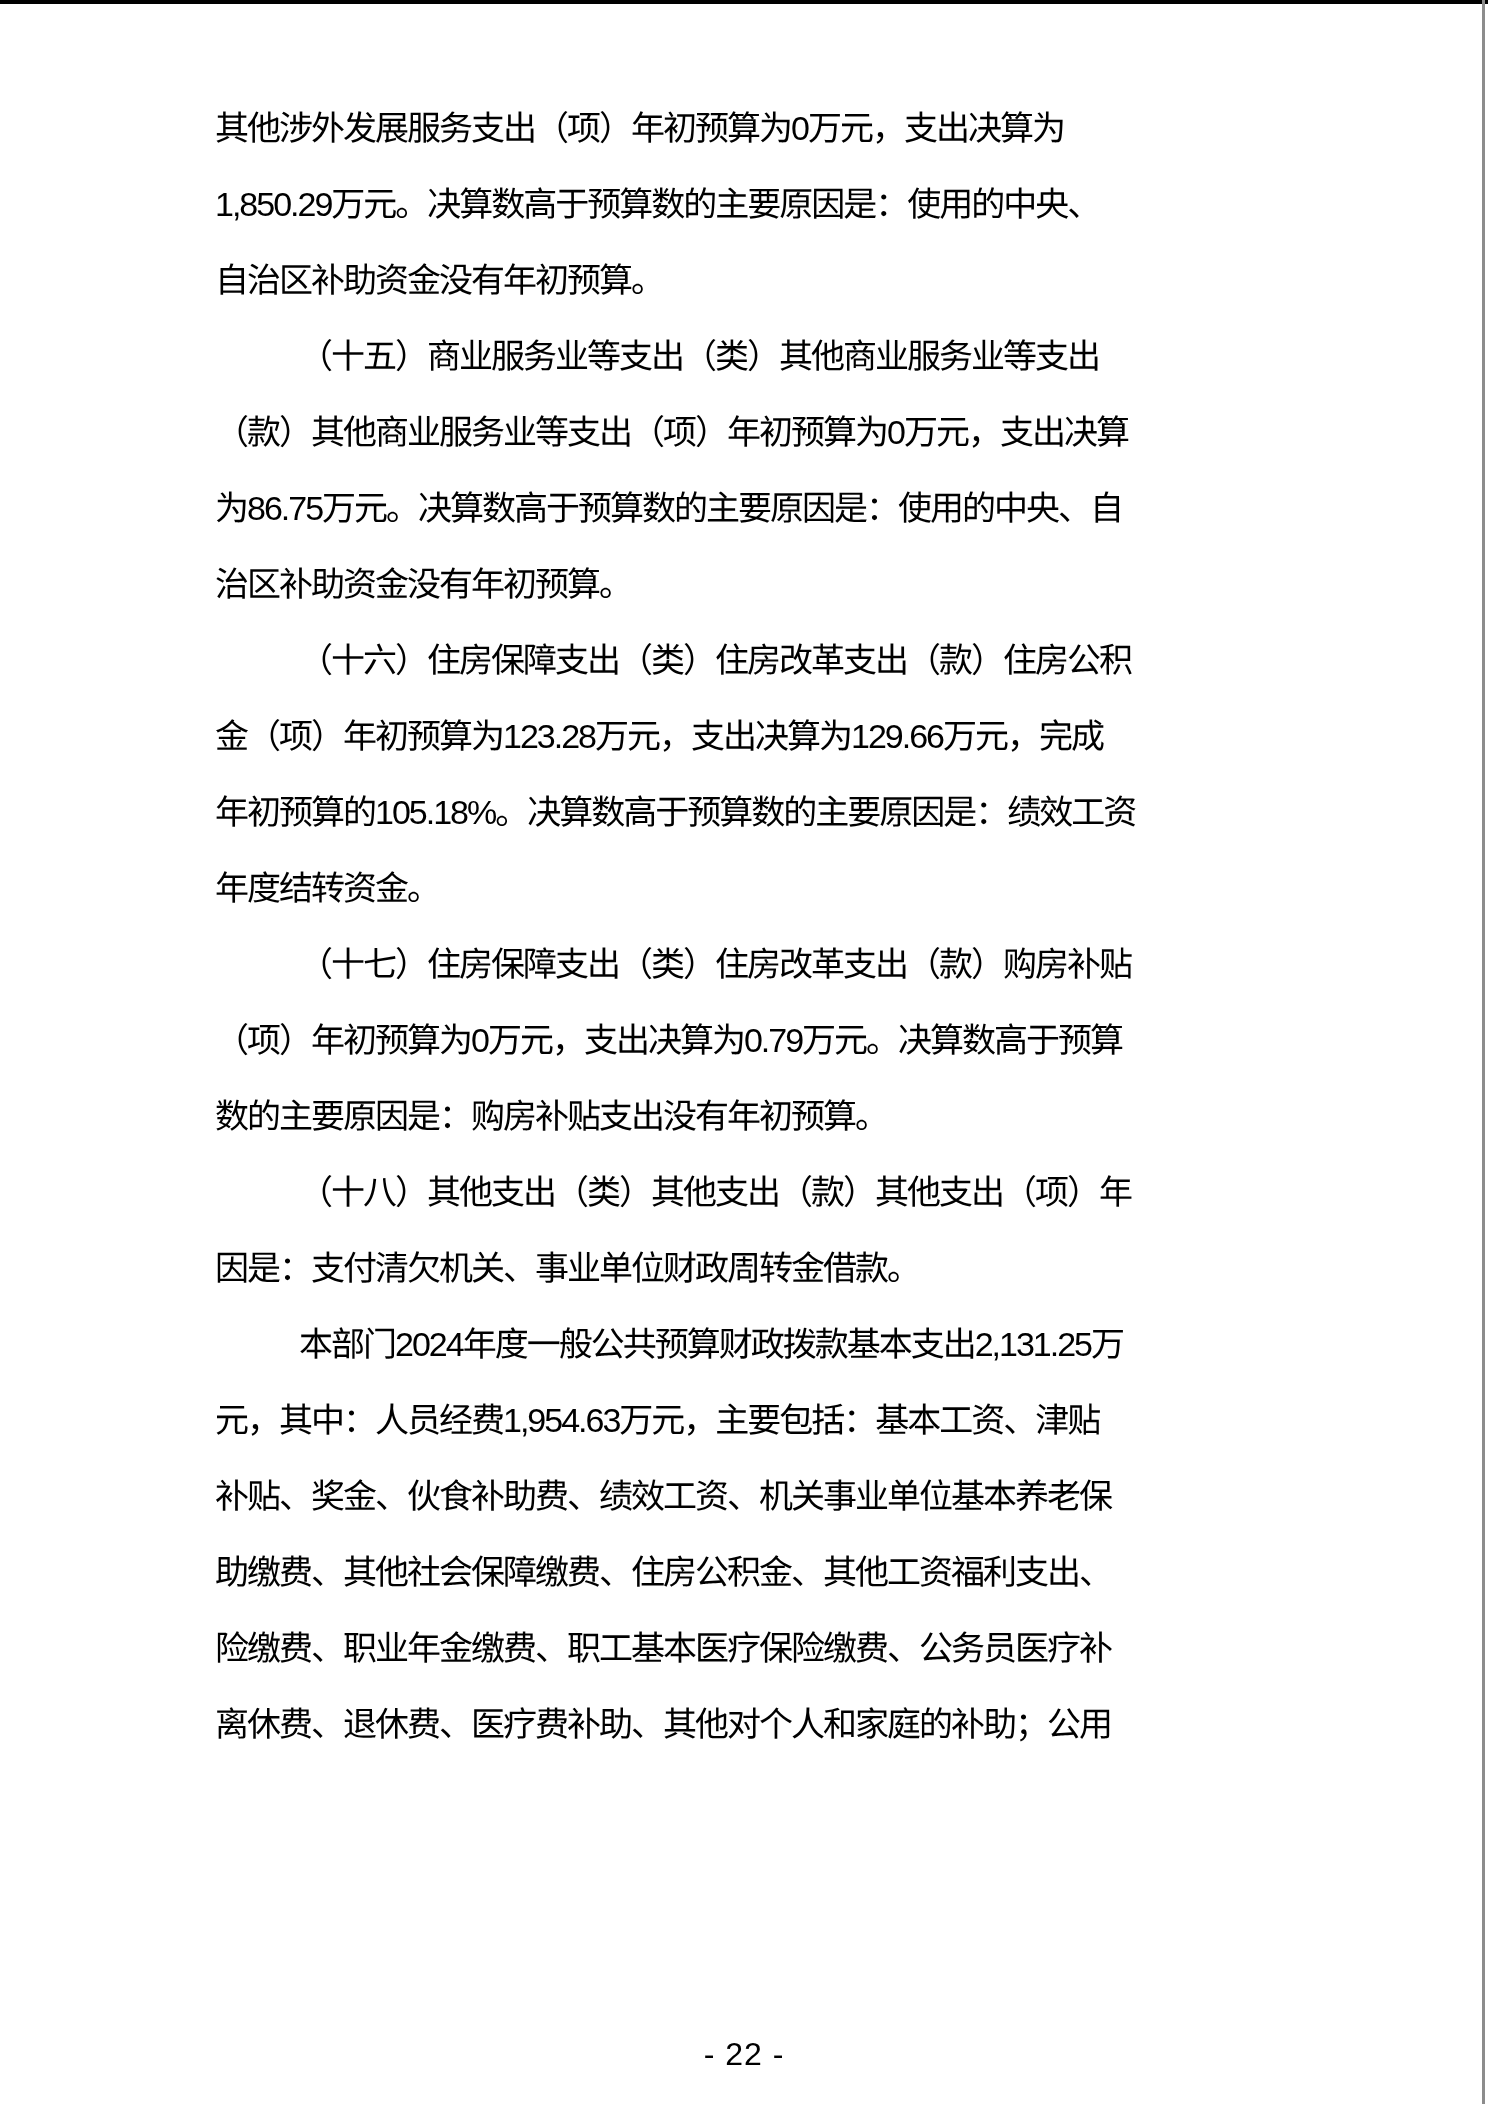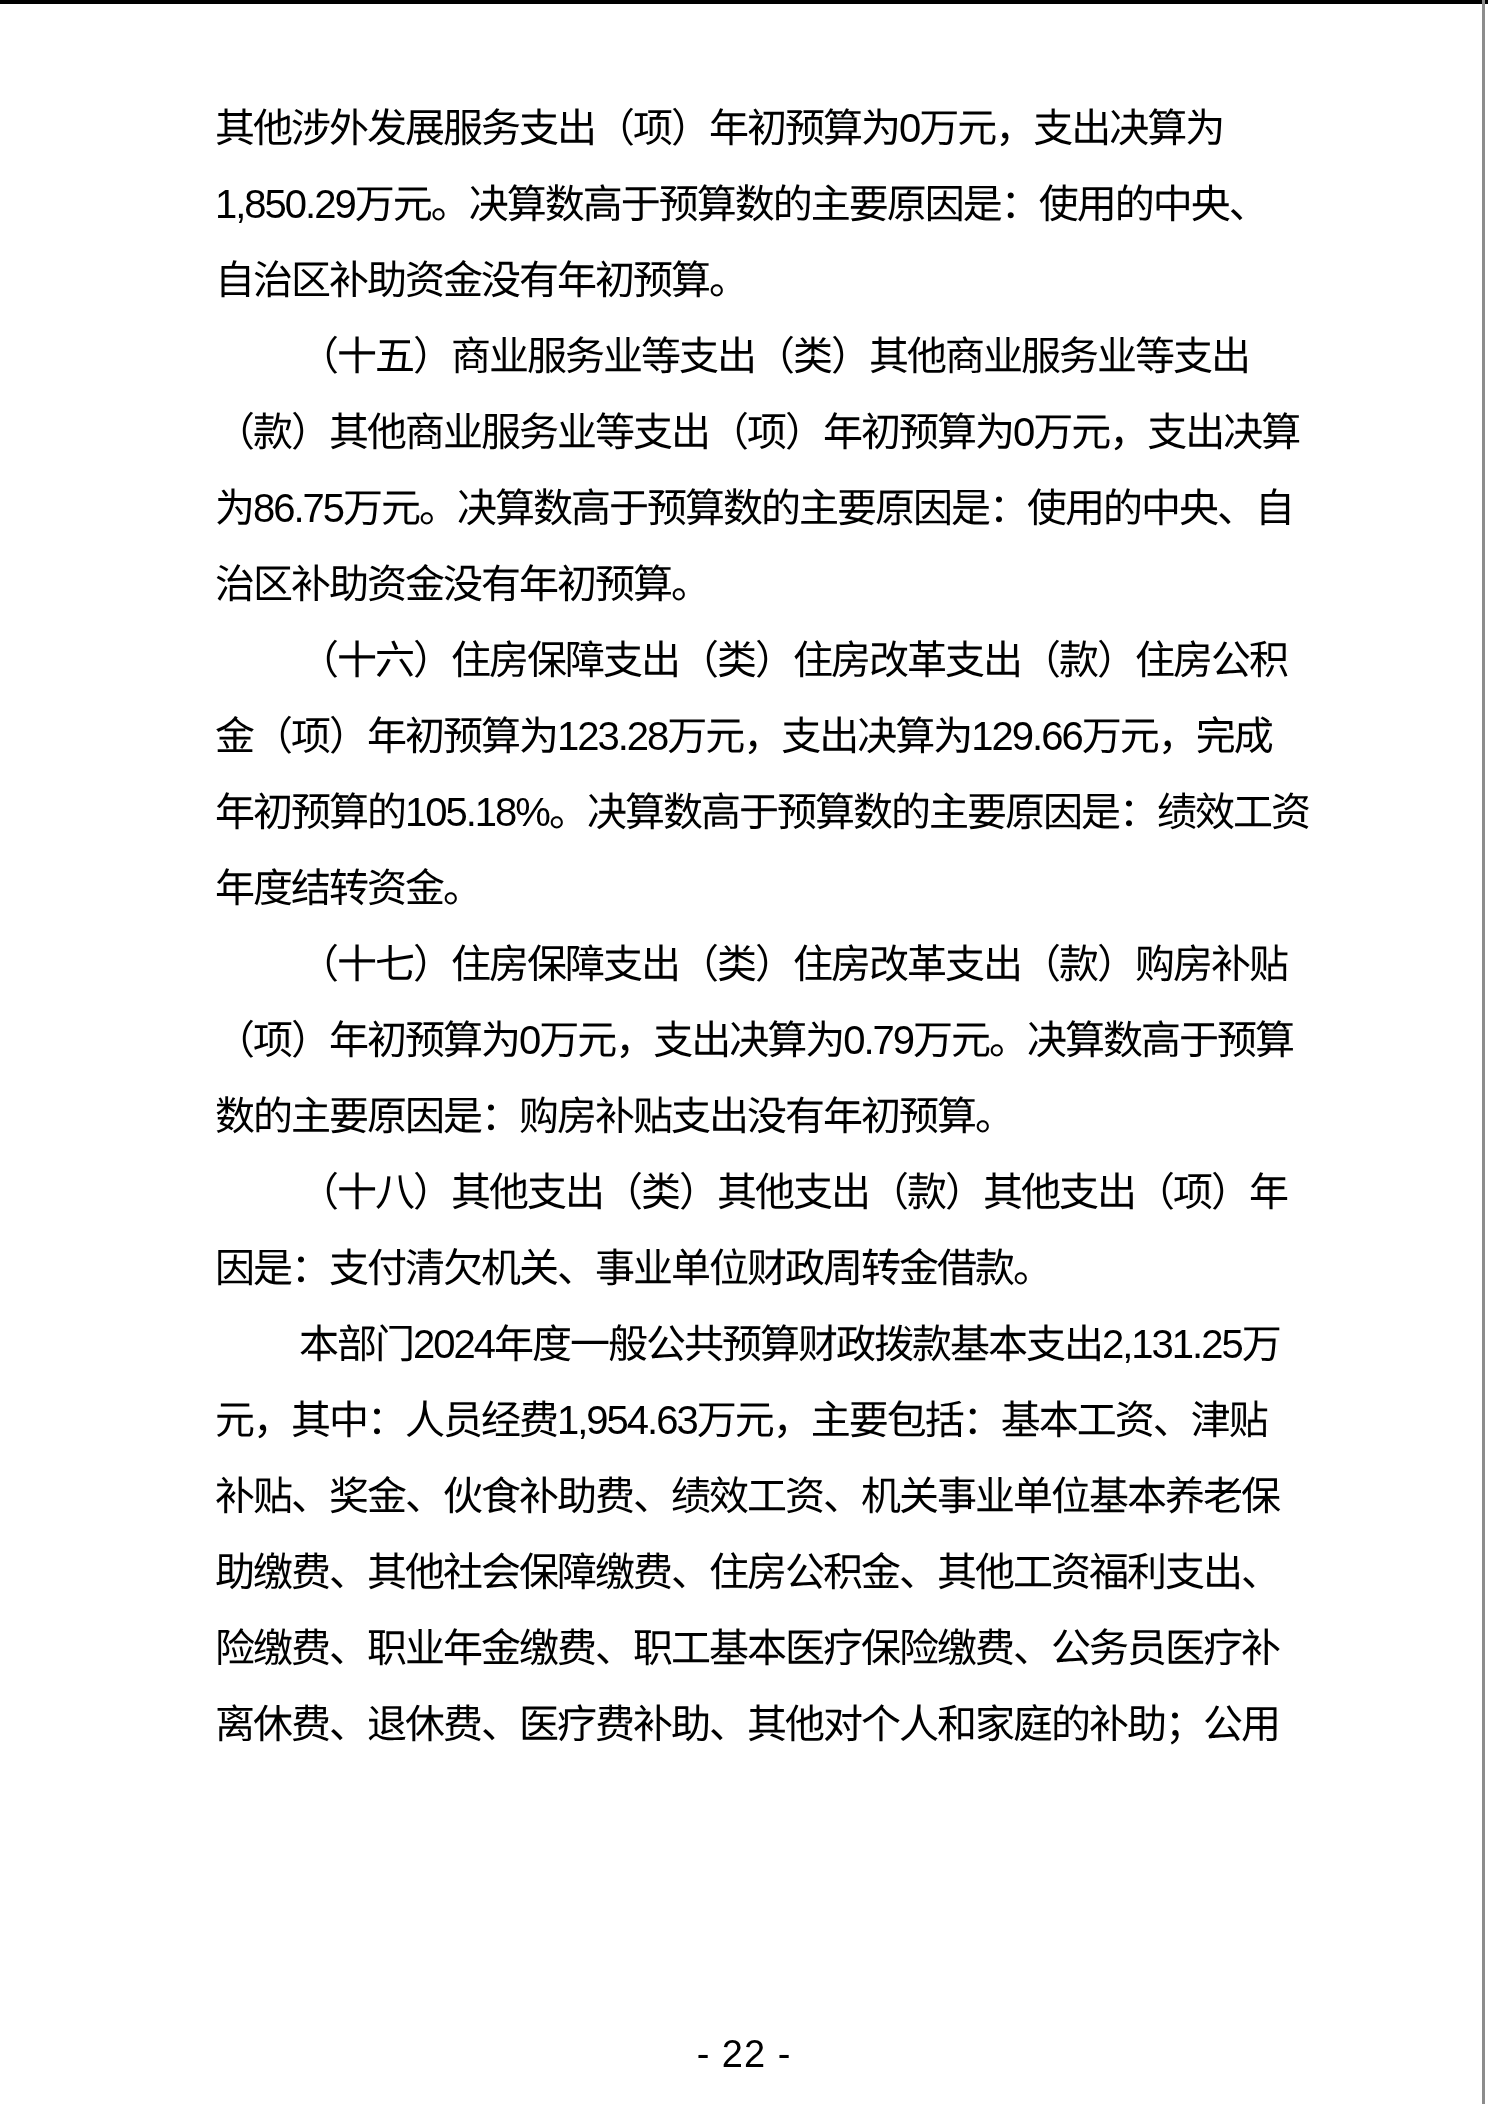--- a/index.html
+++ b/index.html
@@ -35,35 +35,35 @@
   .content {
     position: absolute;
     left: 215px;
     top: 90px;
     width: 1210px;
   }
   .para { margin: 0; padding: 0; }
   .line {
     height: 76px;
     line-height: 76px;
-    font-size: 40px;
+    font-size: 34px;
     letter-spacing: -2px;
     white-space: nowrap;
     font-weight: 400;
   }
   .line.first-indent { padding-left: 84px; }
   .heading-block { margin-top: 24px; margin-bottom: 41px; }
   .heading-block .line { font-weight: 700; }
   .footer {
     position: absolute;
     top: 2032px;
     left: 0;
     width: 1488px;
     text-align: center;
-    font-size: 38px;
+    font-size: 32px;
     line-height: 44px;
     letter-spacing: 1px;
     color: var(--text-color, #000000);
   }
 </style>
 </head>
 <body>
 
 <div class="page">
   <div class="top-edge"></div>

